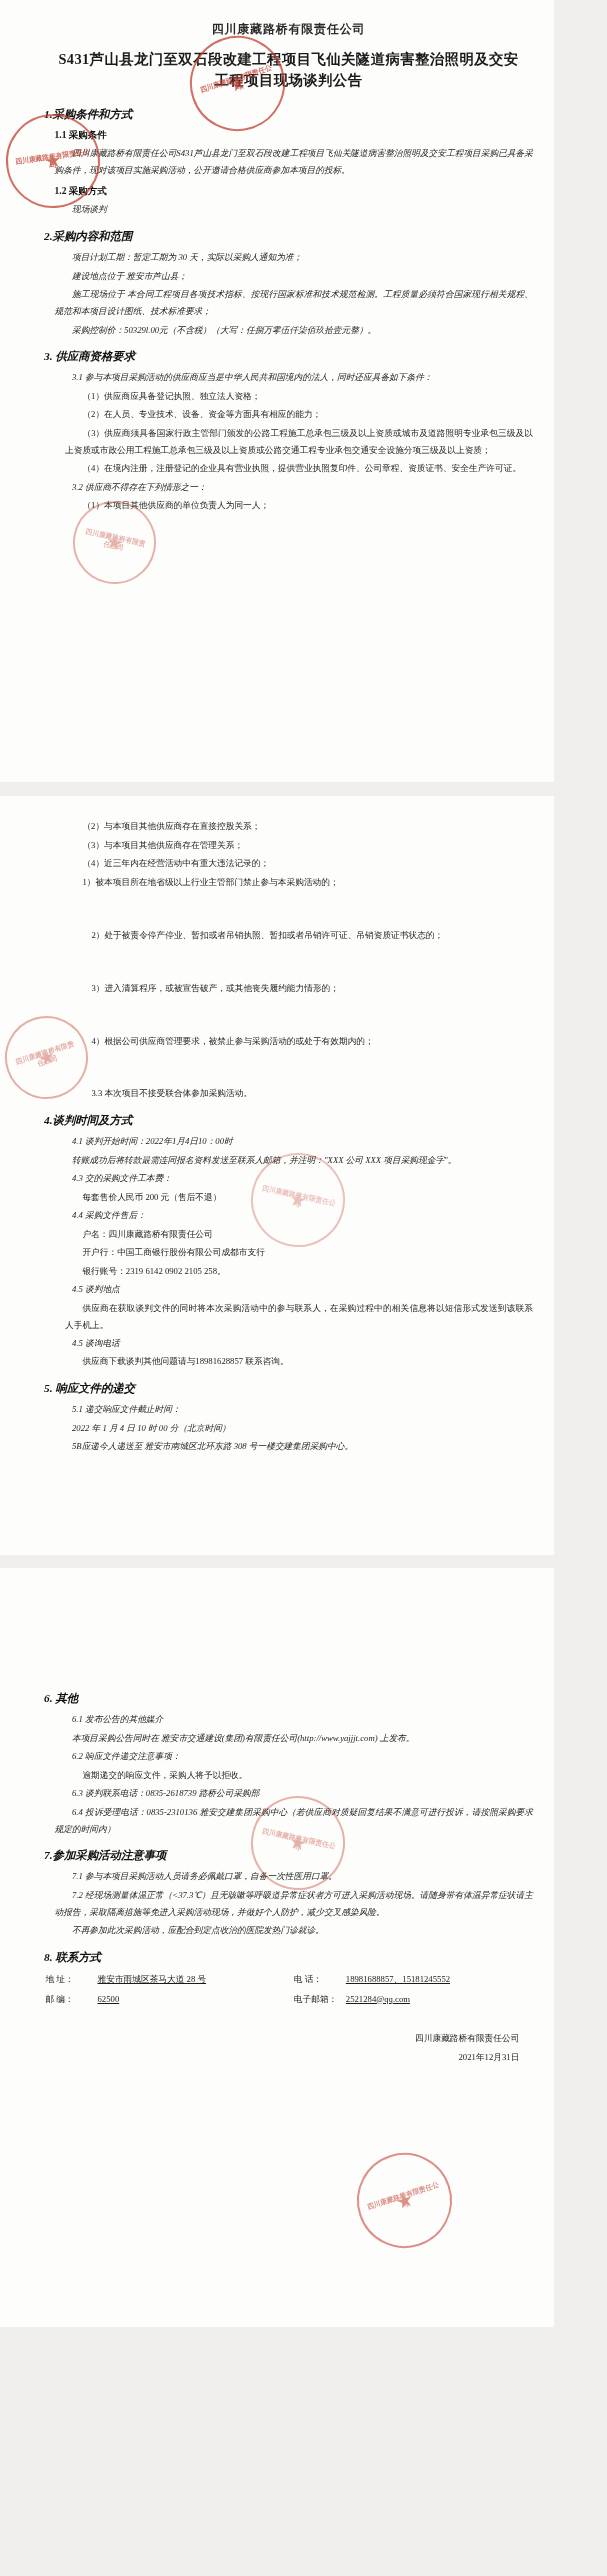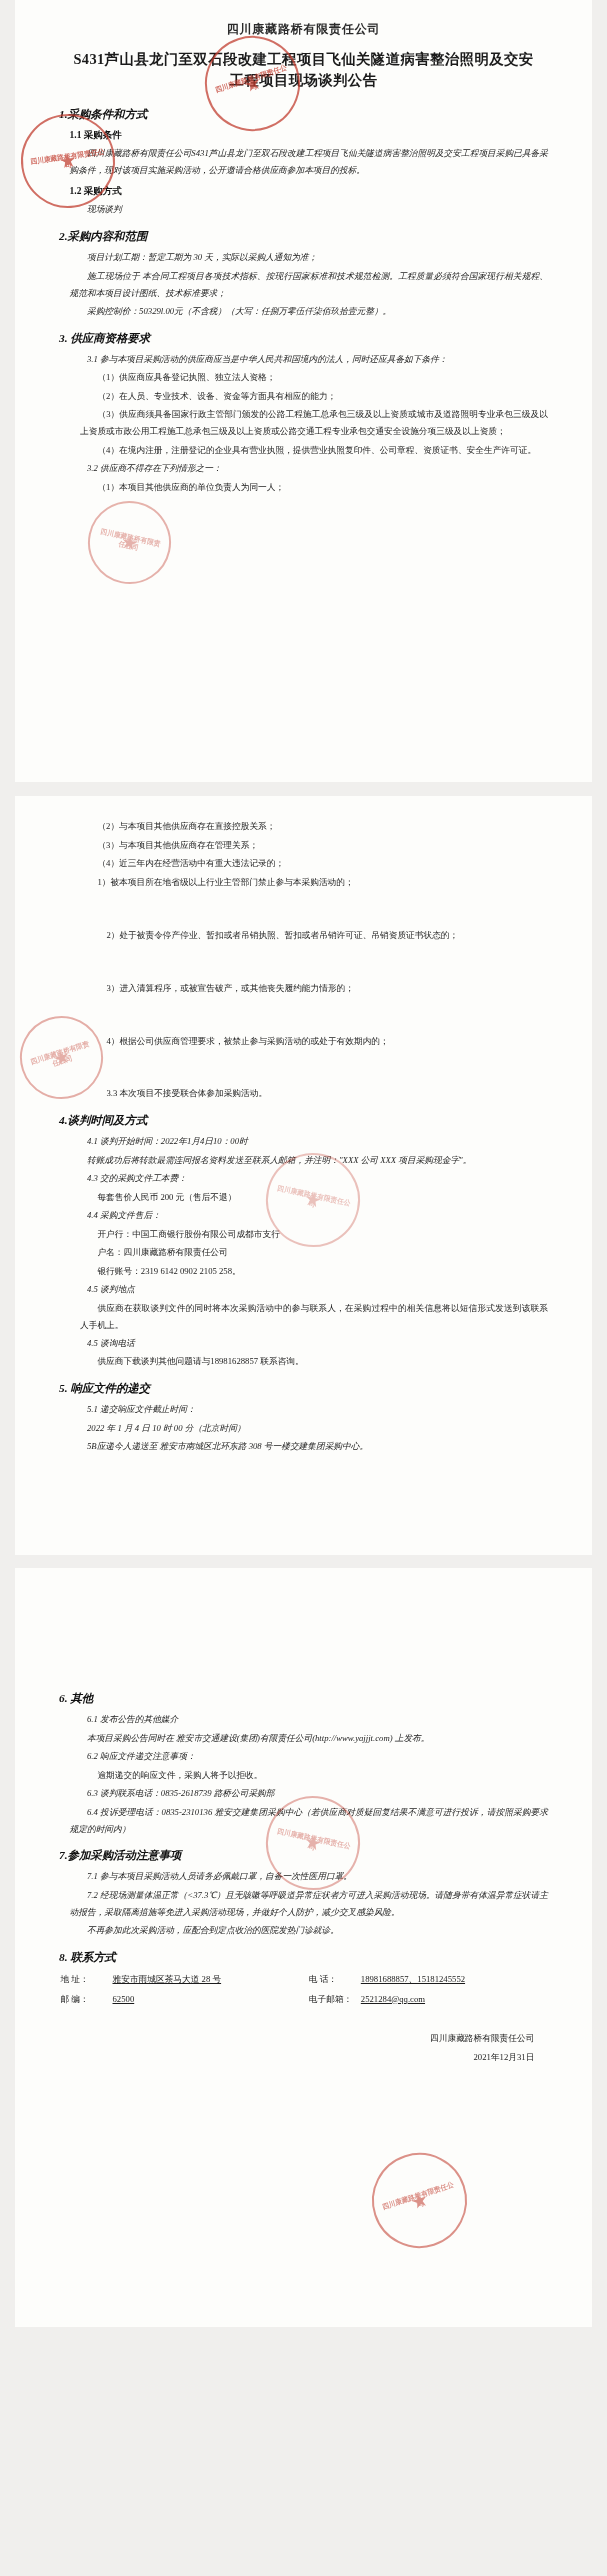--- a/index.html
+++ b/index.html
@@ -1,19 +1,19 @@
 <!DOCTYPE html>
 <html style="font-size:12px"><head>
 <meta charset="utf-8">
 <style>
   html,body{margin:0;padding:0;background:#f0efed;}
   body{font-family:"Liberation Serif", serif;}
   .page{
     position:relative;
-    width:607px;
+    width:554px;
     min-height:2576px;
     background:#f0efed;
     overflow:hidden;
   }
   .sheet{
     position:relative;
     background:#fdfdfb;
     margin:0 auto;
     width:577px;
     box-sizing:border-box;
@@ -149,20 +149,21 @@
     <h3 class="sub">
       <span>1.2</span>
       <span>采购方式</span>
     </h3>
     <p class="para ind1">现场谈判</p>
 
     <h2 class="sec">
       <span>2.</span><span>采购内容和范围</span>
     </h2>
     <p class="para ind1">项目计划工期：暂定工期为 30 天，实际以采购人通知为准；</p>
+    <p class="para ind1">建设地点位于 雅安市芦山县；</p>
     <p class="para ind1">施工现场位于 本合同工程项目各项技术指标、按现行国家标准和技术规范检测。工程质量必须符合国家现行相关规程、规范和本项目设计图纸、技术标准要求；</p>
     <p class="para ind1">采购控制价：50329l.00元（不含税）（大写：任捌万零伍仟柒佰玖拾壹元整）。</p>
 
     <h2 class="sec">
       <span>3.</span>
       <span>供应商资格要求</span>
     </h2>
     <p class="para ind1">3.1 参与本项目采购活动的供应商应当是中华人民共和国境内的法人，同时还应具备如下条件：</p>
     <p class="para ind2">（1）供应商应具备登记执照、独立法人资格；</p>
     <p class="para ind2">（2）在人员、专业技术、设备、资金等方面具有相应的能力；</p>
@@ -196,22 +197,22 @@
     <p class="para ind3">3.3 本次项目不接受联合体参加采购活动。</p>
 
     <h2 class="sec">
       <span>4.</span><span>谈判时间及方式</span>
     </h2>
     <p class="para ind1">4.1 谈判开始时间：2022年1月4日10：00时</p>
     <p class="para ind1">转账成功后将转款最需连同报名资料发送至联系人邮箱，并注明："XXX 公司 XXX 项目采购现金字"。</p>
     <p class="para ind1">4.3 交的采购文件工本费：</p>
     <p class="para ind2">每套售价人民币 200 元（售后不退）</p>
     <p class="para ind1">4.4 采购文件售后：</p>
+    <p class="para ind2">户名：四川康藏路桥有限责任公司</p>
     <p class="para ind2">开户行：中国工商银行股份有限公司成都市支行</p>
-    <p class="para ind2">户名：四川康藏路桥有限责任公司</p>
     <p class="para ind2">银行账号：2319 6142 0902 2105 258。</p>
     <p class="para ind1">4.5 谈判地点</p>
     <p class="para ind2">供应商在获取谈判文件的同时将本次采购活动中的参与联系人，在采购过程中的相关信息将以短信形式发送到该联系人手机上。</p>
     <p class="para ind1">4.5 谈询电话</p>
     <p class="para ind2">供应商下载谈判其他问题请与18981628857 联系咨询。</p>
 
     <h2 class="sec">
       <span>5.</span>
       <span>响应文件的递交</span>
     </h2>

